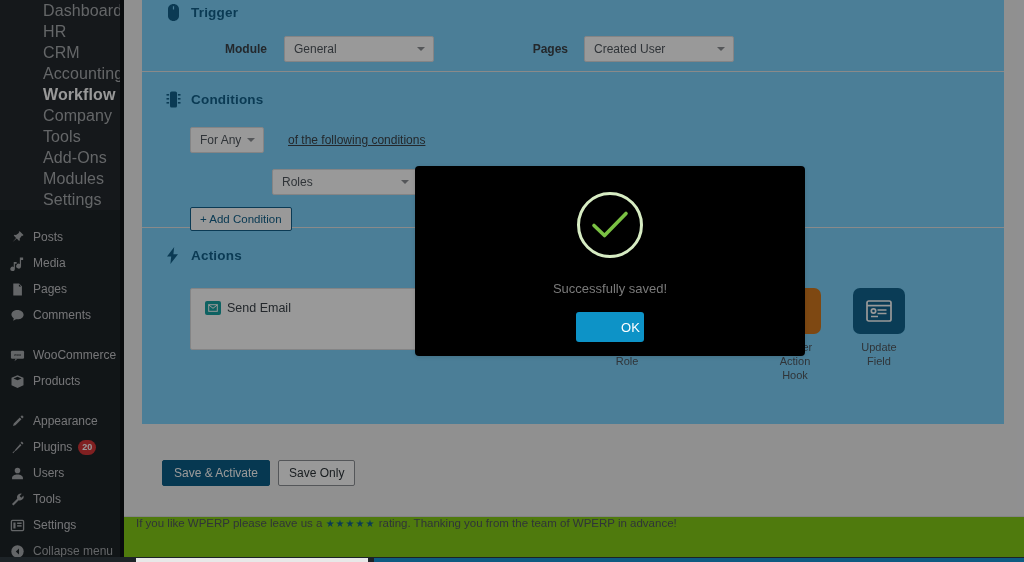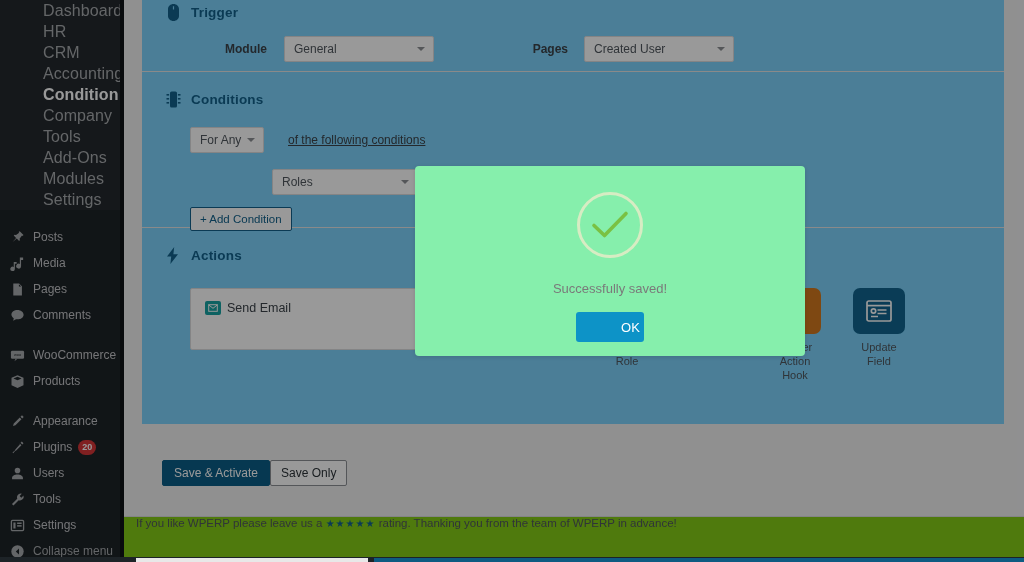--- a/index.html
+++ b/index.html
@@ -275,21 +275,21 @@
     width: 1024px; height: 557px;
     background: rgba(0,0,0,0.4);
     z-index: 50;
   }
 
   
   #modal {
     position: absolute;
     left: 415px; top: 166px;
     width: 390px; height: 190px;
-    background: #86efac;
+    background: #000000;
     border-radius: 4px;
     z-index: 60;
     display: flex;
     flex-direction: column;
     align-items: center;
     box-shadow: 0 1px 4px rgba(0,0,0,0.12);
   }
   #success-circle {
     margin-top: 26px;
     width: 66px; height: 66px;
@@ -349,21 +349,21 @@
 <body>
 
 <div id="app">
 
   <div id="sidebar">
     <div class="erp-group" id="erp-group">
         <div class="erp-item"><span>Dashboard</span></div>
         <div class="erp-item"><span>HR</span></div>
         <div class="erp-item"><span>CRM</span></div>
         <div class="erp-item"><span>Accounting</span></div>
-        <div class="erp-item active"><span>Condition</span></div>
+        <div class="erp-item active"><span>Workflow</span></div>
         <div class="erp-item"><span>Company</span></div>
         <div class="erp-item"><span>Tools</span></div>
         <div class="erp-item"><span>Add-Ons</span></div>
         <div class="erp-item"><span>Modules</span></div>
         <div class="erp-item"><span>Settings</span></div>
       </div>
     <div class="wp-sep"></div>
     <div id="wp-group-1">
         <div class="wp-item">
           <span class="ic">
@@ -602,21 +602,21 @@
                 </svg>
               </div>
               <div class="tile-label">Update Field</div>
             </div>
           </div>
       </div>
     </div>
 
     <div class="row" style="margin-top:36px; padding-left:38px;">
       <span class="btn-primary">Save &amp; Activate</span>
-      <span class="btn-ghost" style="">Save Only</span>
+      <span class="btn-ghost" style="margin-left:8px;">Save Only</span>
     </div>
   </div>
 
   <div id="footer-bar">
     <div id="footer-text">
       <span>If you like WPERP please leave us a </span><span class="stars">★★★★★</span><span> rating. Thanking you from the team of WPERP in advance!</span>
     </div>
   </div>
 
   <div id="overlay"></div>

